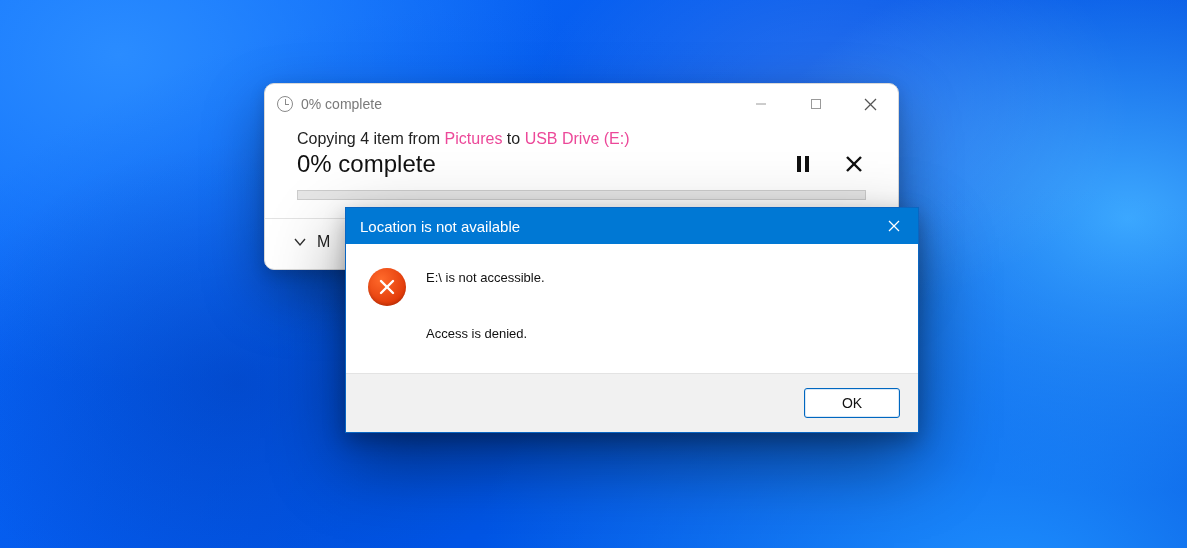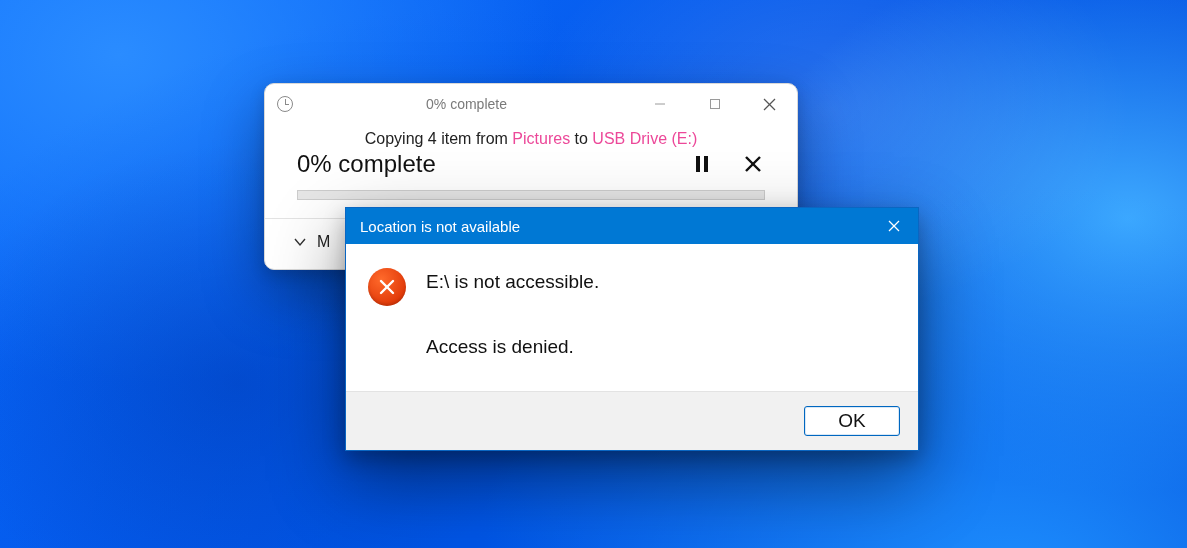--- a/index.html
+++ b/index.html
@@ -29,27 +29,26 @@
       background:
         radial-gradient(ellipse 600px 400px at 70% 20%, rgba(255,255,255,0.15) 0%, rgba(255,255,255,0) 50%),
         radial-gradient(ellipse 500px 400px at 20% 70%, rgba(0,30,120,0.25) 0%, rgba(0,30,120,0) 60%);
     }
 
     
     .copy-dialog {
       position: absolute;
       left: 264px;
       top: 83px;
-      width: 534px;
+      width: 635px;
       background: #ffffff;
       border-radius: 10px;
       border: 1px solid #d8d8d8;
       box-shadow: 0 25px 60px rgba(0,0,0,0.35), 0 5px 15px rgba(0,0,0,0.15);
       overflow: hidden;
-      text-align: center;
     }
     .copy-titlebar {
       display: flex;
       align-items: center;
       height: 40px;
       padding-left: 12px;
     }
     .clock-icon {
       width: 16px; height: 16px;
       border: 1.5px solid #8a8a8a;
@@ -160,39 +159,39 @@
     }
     .error-icon {
       width: 38px; height: 38px;
       border-radius: 50%;
       background: radial-gradient(circle at 35% 30%, #ff6a2b 0%, #e23b0a 70%, #c92e00 100%);
       display: flex; align-items: center; justify-content: center;
       flex: 0 0 auto;
       box-shadow: inset 0 -2px 3px rgba(0,0,0,0.15);
     }
     .error-text {
-      font-size: 19px;
+      font-size: 13px;
       color: #111;
       line-height: 1.5;
     }
     .error-text .line2 { margin-top: 36px; }
     .error-footer {
       background: #f1f1f1;
       border-top: 1px solid #e3e3e3;
       padding: 14px 18px;
       display: flex;
       justify-content: flex-end;
     }
     .ok-btn {
       min-width: 96px;
       height: 30px;
       background: #fff;
       border: 1px solid #0067c0;
       color: #111;
-      font-size: 19px;
+      font-size: 14px;
       display: flex; align-items: center; justify-content: center;
       border-radius: 3px;
       box-shadow: 0 0 0 1px rgba(0,103,192,0.15) inset;
     }
   </style>
 </head>
 <body>
 
 <div class="wallpaper"></div>
 

